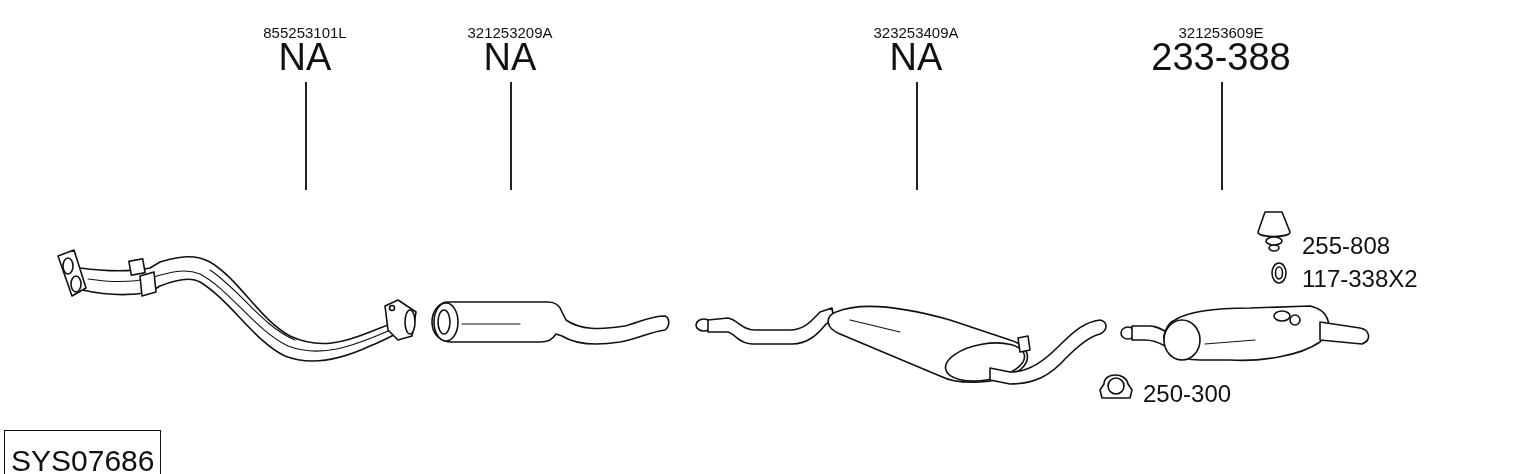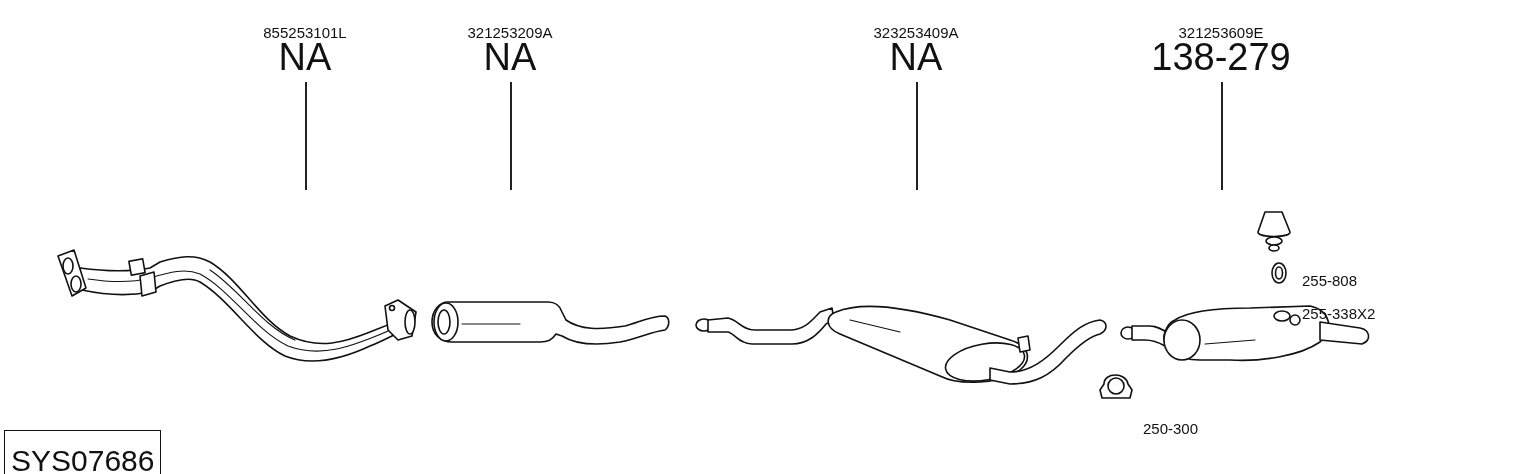--- a/index.html
+++ b/index.html
@@ -1,21 +1,21 @@
 <!DOCTYPE html>
 <html><head>
   <meta charset="utf-8">
   <style>
     html, body { margin: 0; padding: 0; background: #ffffff; }
     body { width: 1530px; height: 474px; position: relative; overflow: hidden;
            font-family: "Liberation Sans", "DejaVu Sans", sans-serif; color: #111; }
     .oem { position: absolute; top: 24px; font-size: 15px; transform: translateX(-50%); white-space: nowrap; }
     .ref { position: absolute; top: 38px; font-size: 38px; transform: translateX(-50%); white-space: nowrap; line-height: 1; }
     .leader { position: absolute; top: 82px; width: 1.5px; height: 108px; background: #222; }
-    .acc-label { position: absolute; font-size: 15px; white-space: nowrap; margin-top: 40px; }
+    .acc-label { position: absolute; font-size: 24px; white-space: nowrap; }
     #sys-code { position: absolute; left: 4px; top: 430px; height: 36px; padding: 12px 6px;
                 border: 1.5px solid #111; font-size: 30px; line-height: 36px; }
     svg.drawing { position: absolute; left: 0; top: 0; }
     svg.drawing path, svg.drawing ellipse, svg.drawing rect, svg.drawing circle, svg.drawing polygon {
       fill: #fff; stroke: #111; stroke-width: 1.6; stroke-linejoin: round; stroke-linecap: round; }
     svg.drawing .thin { fill: none; stroke-width: 1.1; }
   </style>
 </head>
 <body>
 
@@ -29,21 +29,21 @@
   <div class="ref" style="left:510px">NA</div>
   <div class="leader" style="left:510px"></div>
 </div>
 <div>
   <div class="oem" style="left:916px">323253409A</div>
   <div class="ref" style="left:916px">NA</div>
   <div class="leader" style="left:916px"></div>
 </div>
 <div>
   <div class="oem" style="left:1221px">321253609E</div>
-  <div class="ref" style="left:1221px">138-279</div>
+  <div class="ref" style="left:1221px">233-388</div>
   <div class="leader" style="left:1221px"></div>
 </div>
 
 <svg class="drawing" width="1530" height="474" viewBox="0 0 1530 474">
 
   <g>
     <path d="M80,268 C110,272 130,272 150,268 L160,262 C180,256 195,254 210,262 C240,280 260,320 290,336 C320,350 345,342 370,332 C385,326 395,322 402,320
              L404,330 C395,334 385,340 370,346 C340,360 310,366 285,356 C255,342 230,300 200,282 C190,276 175,280 160,286 L150,292 C130,296 110,296 82,290 Z"></path>
     <path class="thin" d="M88,279 C115,283 135,282 150,278 C170,272 185,268 200,274 C230,290 255,330 288,346 C320,358 350,348 395,328"></path>
     <path class="thin" d="M210,270 C240,290 262,326 295,340"></path>
@@ -94,16 +94,16 @@
     <ellipse cx="1279" cy="273" rx="7" ry="10"></ellipse>
     <ellipse cx="1279" cy="273" rx="3.5" ry="6"></ellipse>
   </g>
   <g>
     <path d="M1104,384 C1104,372 1126,372 1128,384 L1132,390 L1130,398 L1102,398 L1100,390 Z"></path>
     <circle cx="1116" cy="386" r="8"></circle>
   </g>
 </svg>
 
 <div class="acc-label" style="left:1302px; top:232px">255-808</div>
-<div class="acc-label" style="left:1302px; top:265px">255-338X2</div>
+<div class="acc-label" style="left:1302px; top:265px">117-338X2</div>
 <div class="acc-label" style="left:1143px; top:380px">250-300</div>
 
 <div id="sys-code">SYS07686</div>
 
 </body></html>

